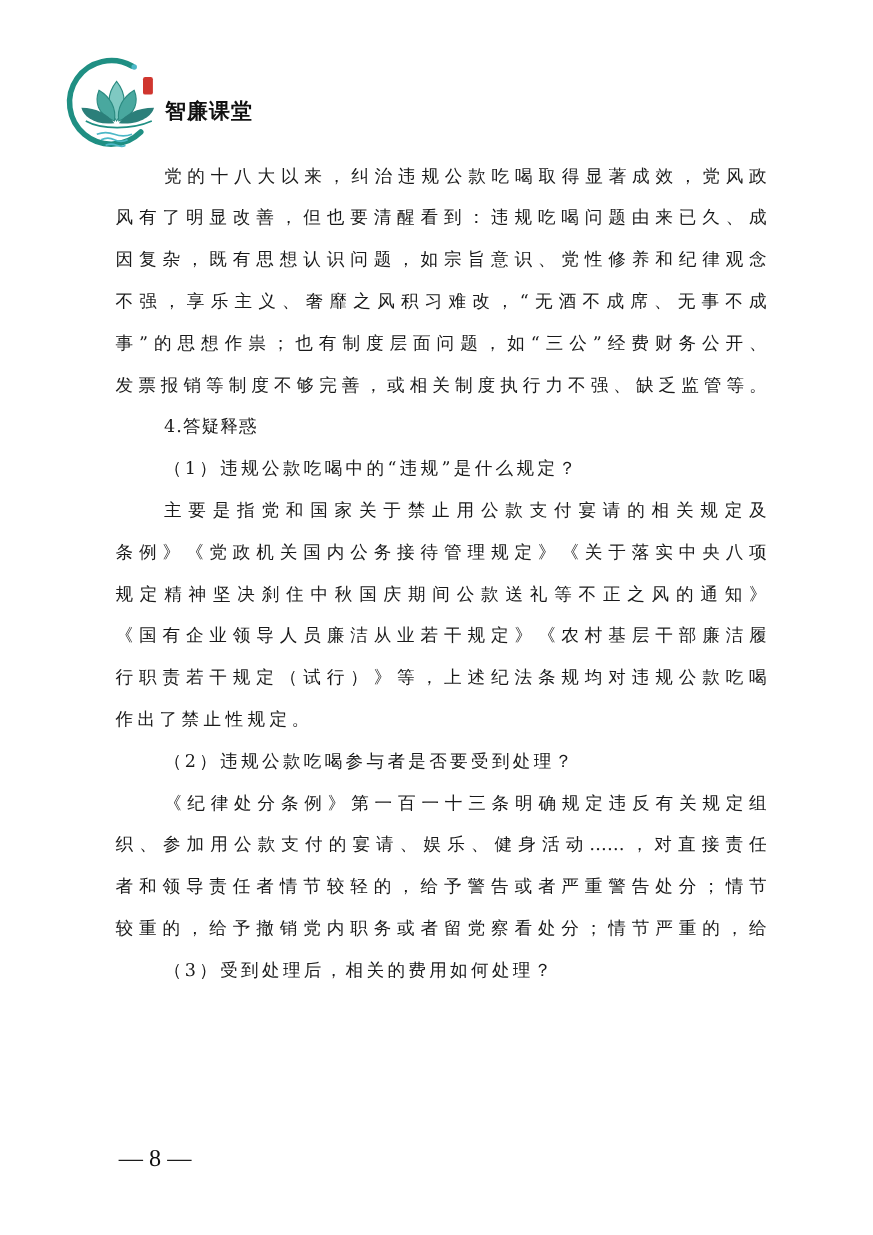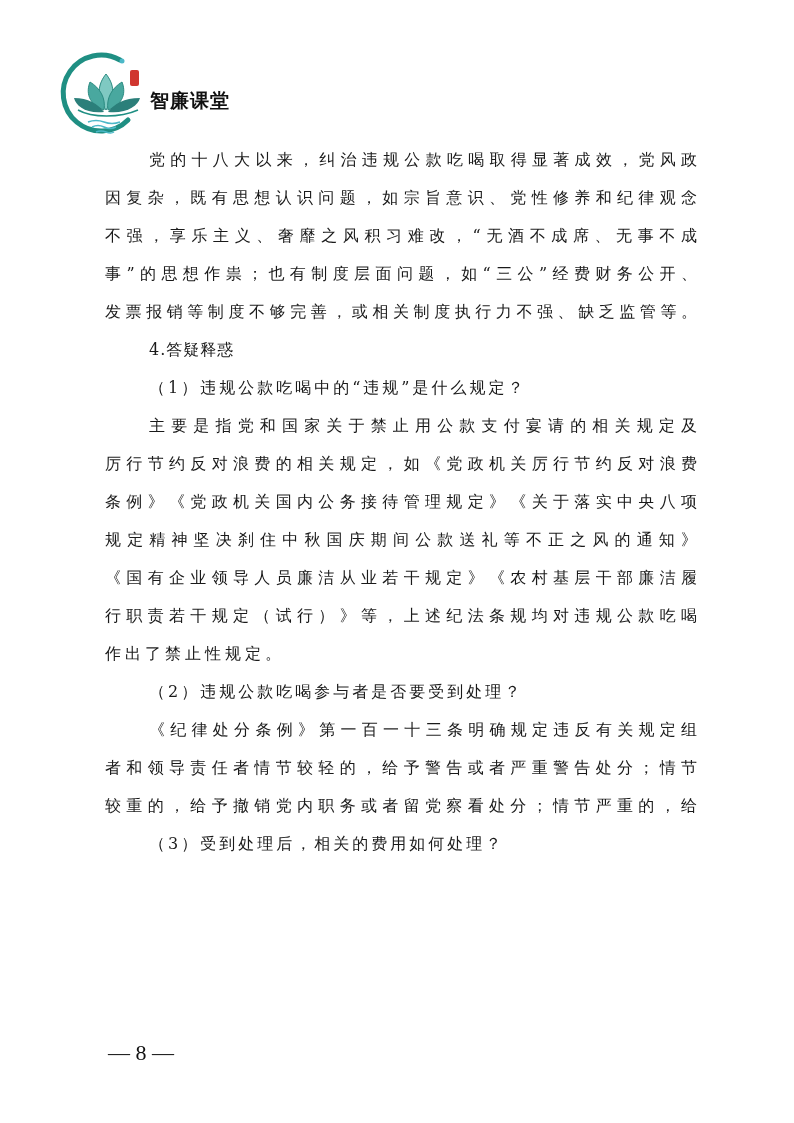--- a/index.html
+++ b/index.html
@@ -89,33 +89,34 @@
     <path d="M34 79 Q40 76 46 79 T58 79" fill="none" stroke="#4cb8c8" stroke-width="1.5"></path>
     <path d="M38 84 Q43 82 48 84 T56 84" fill="none" stroke="#4cb8c8" stroke-width="1.5"></path>
 
     <rect x="72" y="22" width="9" height="16" rx="2" fill="#d0362f"></rect>
   </svg>
   <span class="brand">智廉课堂</span>
 </div>
 
 <div class="content">
   <div class="line indent">党的十八大以来，纠治违规公款吃喝取得显著成效，党风政</div>
+  <div class="line">风有了明显改善，但也要清醒看到：违规吃喝问题由来已久、成</div>
   <div class="line">因复杂，既有思想认识问题，如宗旨意识、党性修养和纪律观念</div>
   <div class="line">不强，享乐主义、奢靡之风积习难改，“无酒不成席、无事不成</div>
   <div class="line">事”的思想作祟；也有制度层面问题，如“三公”经费财务公开、</div>
   <div class="line">发票报销等制度不够完善，或相关制度执行力不强、缺乏监管等。</div>
   <div class="line indent heading">4.答疑释惑</div>
   <div class="line indent question">（1）违规公款吃喝中的“违规”是什么规定？</div>
   <div class="line indent">主要是指党和国家关于禁止用公款支付宴请的相关规定及</div>
-  <div class="line">厉行节约反对浪费的相关规定，如《党政机关厉行节约反对浪费</div>
   <div class="line">条例》《党政机关国内公务接待管理规定》《关于落实中央八项</div>
   <div class="line">规定精神坚决刹住中秋国庆期间公款送礼等不正之风的通知》</div>
   <div class="line">《国有企业领导人员廉洁从业若干规定》《农村基层干部廉洁履</div>
   <div class="line">行职责若干规定（试行）》等，上述纪法条规均对违规公款吃喝</div>
   <div class="line last">作出了禁止性规定。</div>
   <div class="line indent question">（2）违规公款吃喝参与者是否要受到处理？</div>
   <div class="line indent">《纪律处分条例》第一百一十三条明确规定违反有关规定组</div>
+  <div class="line">织、参加用公款支付的宴请、娱乐、健身活动……，对直接责任</div>
   <div class="line">者和领导责任者情节较轻的，给予警告或者严重警告处分；情节</div>
   <div class="line">较重的，给予撤销党内职务或者留党察看处分；情节严重的，给</div>
   <div class="line indent question">（3）受到处理后，相关的费用如何处理？</div>
 </div>
 
 <div class="page-number">— 8 —</div>
 
 </body></html>

